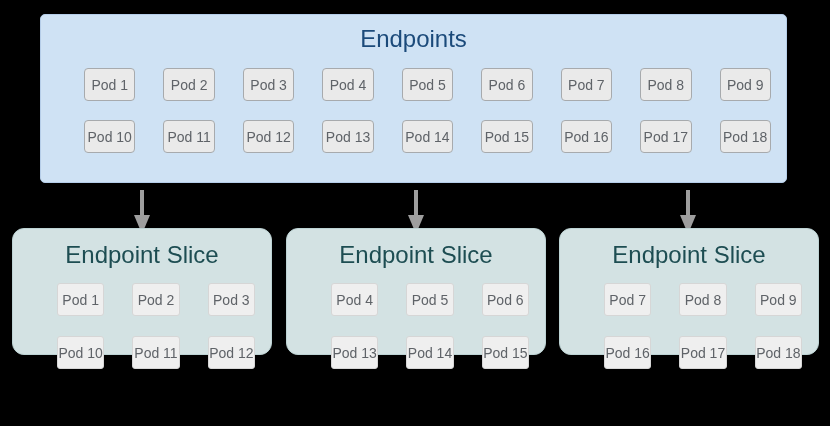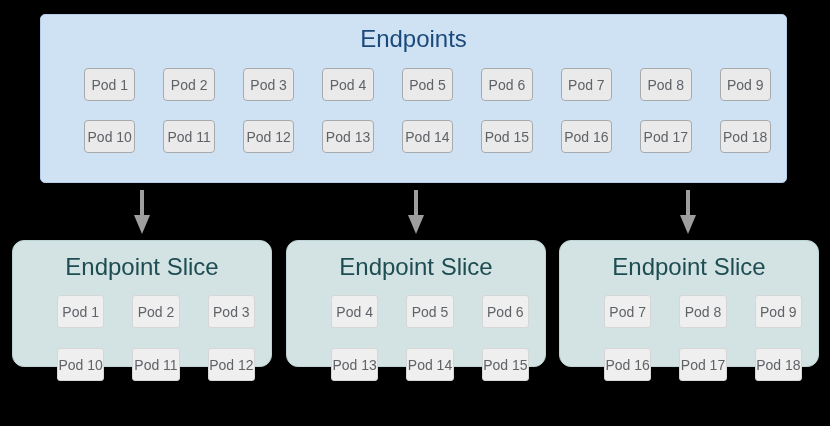--- a/index.html
+++ b/index.html
@@ -52,21 +52,21 @@
     width: 16px; height: 44px;
     color: var(--arrow, #9e9e9e);
   }
   .arrow-1 { left: 134px; }
   .arrow-2 { left: 408px; }
   .arrow-3 { left: 680px; }
 
   
   .slice-box {
     position: absolute;
-    top: 240px;
+    top: 228px;
     width: 260px; height: 127px;
     background: var(--slice_bg, #d3e2e3);
     border: 1px solid var(--slice_border, #bdd3d4);
     border-radius: 12px;
     padding: 12px 16px 0 16px;
   }
   .slice-1 { left: 12px; }
   .slice-2 { left: 286px; }
   .slice-3 { left: 559px; }
   .slice-title {

